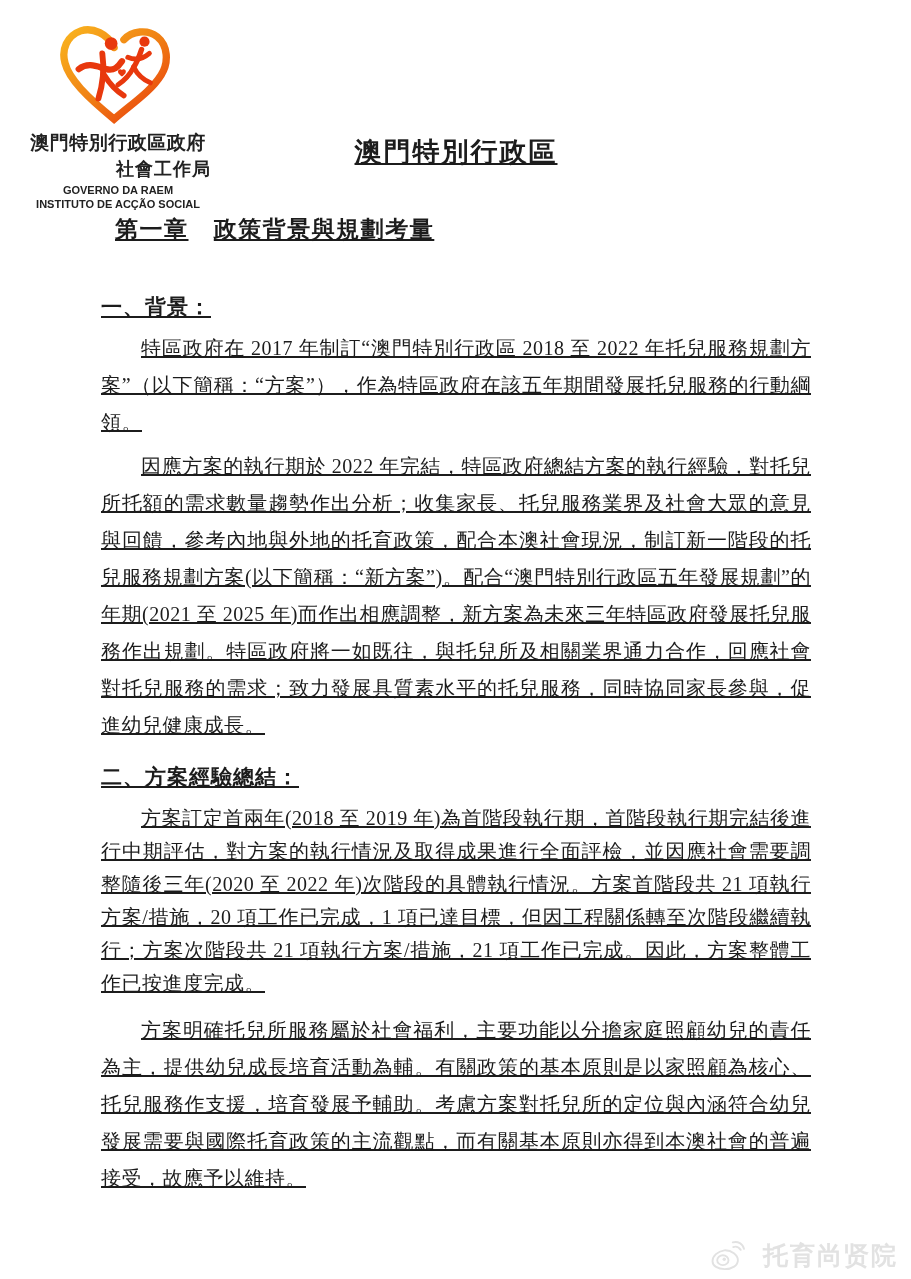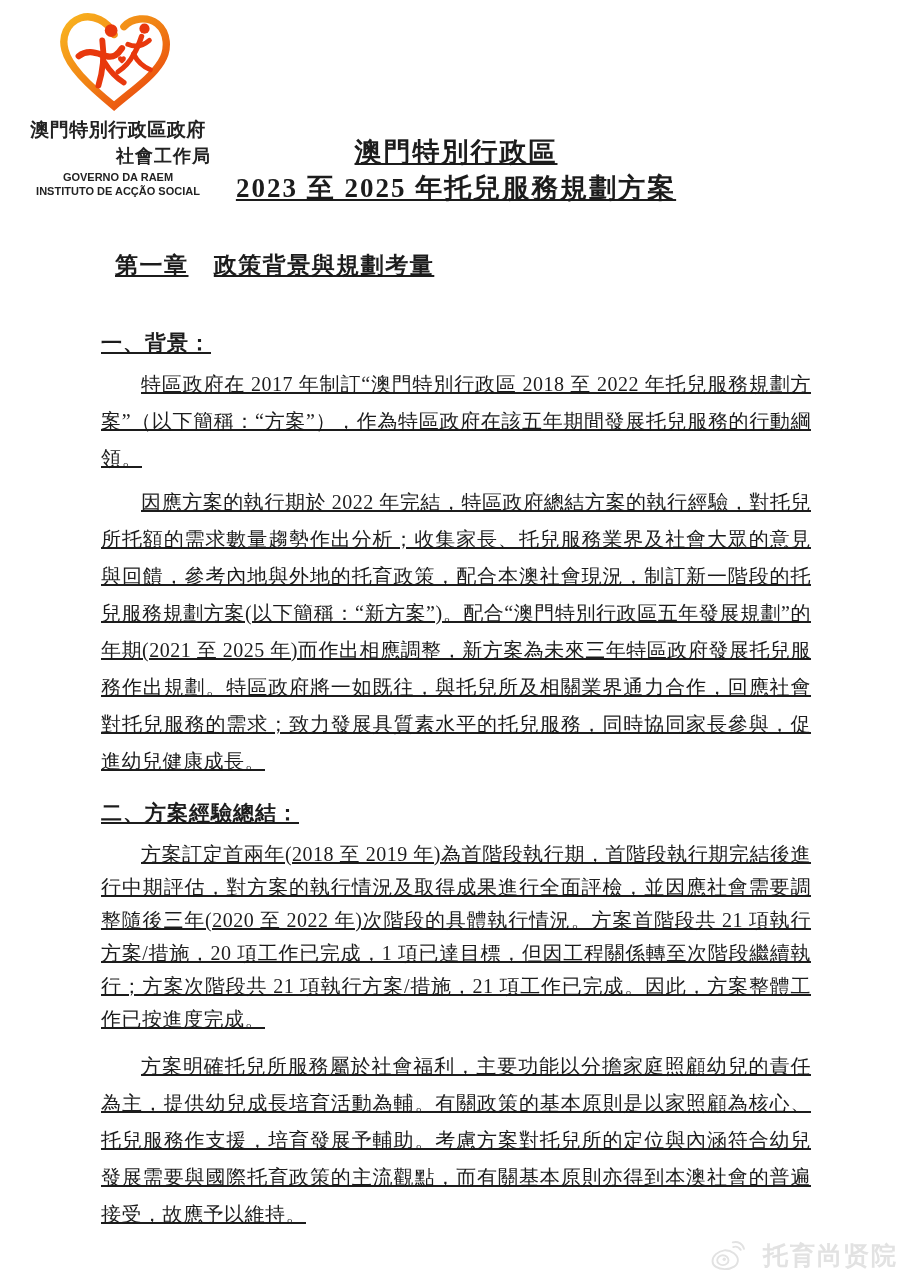--- a/index.html
+++ b/index.html
@@ -8,21 +8,21 @@
     width: 911px; height: 1279px;
     position: relative;
     overflow: hidden;
     font-family: "Liberation Serif", "DejaVu Serif", serif;
     color: #1c1c1c;
   }
   .page { position: absolute; inset: 0; background: #ffffff; }
 
   
   .logo-block {
-    position: absolute; left: 25px; top: 11px; width: 186px;
+    position: absolute; left: 25px; top: 24px; width: 186px;
     text-align: center;
     font-family: "Liberation Sans", "DejaVu Sans", sans-serif;
     color: #222;
   }
   .logo-heart { display: block; margin: 0 auto 4px auto; }
   .logo-zh1 { font-size: 19px; font-weight: bold; white-space: nowrap; letter-spacing: 0.5px; }
   .logo-zh2 { font-size: 18px; font-weight: bold; margin-top: 1px; letter-spacing: 1px; text-align: right; }
   .logo-pt  { font-size: 11px; font-weight: bold; line-height: 12.5px; margin-top: 1px; white-space: nowrap; }
   .logo-pt.first { margin-top: 3px; }
 
@@ -107,21 +107,20 @@
       <path d="M76 44 C80 52 86 57 93 60" fill="none" stroke-width="5" stroke-linecap="round" stroke="#E8380D"></path>
     </svg>
     <div class="logo-zh1">澳門特別行政區政府</div>
     <div class="logo-zh2">社會工作局</div>
     <div class="logo-pt first">GOVERNO DA RAEM</div>
     <div class="logo-pt">INSTITUTO DE ACÇÃO SOCIAL</div>
   </div>
 
   <div class="content">
     <div class="doc-title title1">澳門特別行政區</div>
-    <div class="doc-title title2">2023 至 2025 年托兒服務規劃方案</div>
 
     <div class="chapter"><span>第一章</span><span class="chapter-gap"></span><span>政策背景與規劃考量</span></div>
 
     <div class="sec-heading h1">一、背景：</div>
     <p class="body p1">特區政府在 2017 年制訂“澳門特別行政區 2018 至 2022 年托兒服務規劃方案”（以下簡稱：“方案”），作為特區政府在該五年期間發展托兒服務的行動綱領。</p>
     <p class="body p2">因應方案的執行期於 2022 年完結，特區政府總結方案的執行經驗，對托兒所托額的需求數量趨勢作出分析；收集家長、托兒服務業界及社會大眾的意見與回饋，參考內地與外地的托育政策，配合本澳社會現況，制訂新一階段的托兒服務規劃方案(以下簡稱：“新方案”)。配合“澳門特別行政區五年發展規劃”的年期(2021 至 2025 年)而作出相應調整，新方案為未來三年特區政府發展托兒服務作出規劃。特區政府將一如既往，與托兒所及相關業界通力合作，回應社會對托兒服務的需求；致力發展具質素水平的托兒服務，同時協同家長參與，促進幼兒健康成長。</p>
 
     <div class="sec-heading h2">二、方案經驗總結：</div>
     <p class="body p3">方案訂定首兩年(2018 至 2019 年)為首階段執行期，首階段執行期完結後進行中期評估，對方案的執行情況及取得成果進行全面評檢，並因應社會需要調整隨後三年(2020 至 2022 年)次階段的具體執行情況。方案首階段共 21 項執行方案/措施，20 項工作已完成，1 項已達目標，但因工程關係轉至次階段繼續執行；方案次階段共 21 項執行方案/措施，21 項工作已完成。因此，方案整體工作已按進度完成。</p>
 

